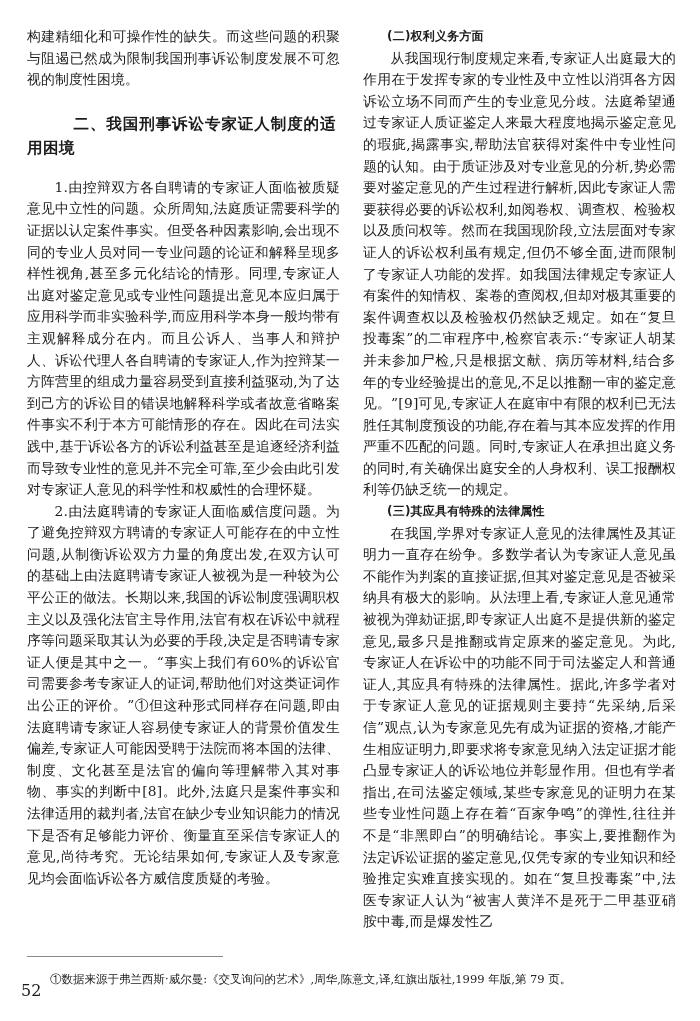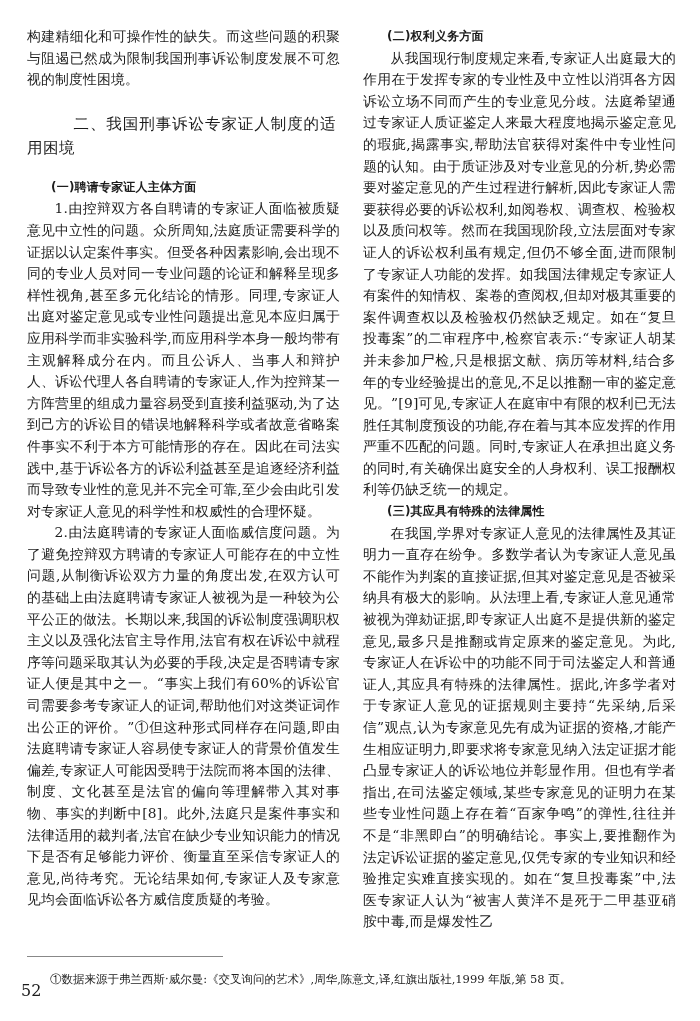--- a/index.html
+++ b/index.html
@@ -37,21 +37,21 @@
   }
   .para {
     margin: 0;
     text-indent: 2em;
   }
   .para.no-indent {
     text-indent: 0;
   }
   .section-heading {
     font-family: "DejaVu Sans", "Liberation Sans", sans-serif;
-    font-weight: normal;
+    font-weight: bold;
     font-size: 15.5px;
     line-height: 24px;
     text-indent: 3em;
     margin: 21px 4px 17px 0;
     letter-spacing: 0.5px;
   }
   .sub-heading {
     font-family: "DejaVu Sans", "Liberation Sans", sans-serif;
     font-weight: bold;
     font-size: 12px;
@@ -93,39 +93,38 @@
 
 <div class="page">
 
   <div class="columns">
 
     <div class="col">
       <p class="para no-indent">构建精细化和可操作性的缺失。而这些问题的积聚与阻遏已然成为限制我国刑事诉讼制度发展不可忽视的制度性困境。</p>
 
       <h2 class="section-heading">二、我国刑事诉讼专家证人制度的适用困境</h2>
 
-      <h3 class="sub-heading">(一)聘请专家证人主体方面</h3>
 
       <p class="para">1.由控辩双方各自聘请的专家证人面临被质疑意见中立性的问题。众所周知,法庭质证需要科学的证据以认定案件事实。但受各种因素影响,会出现不同的专业人员对同一专业问题的论证和解释呈现多样性视角,甚至多元化结论的情形。同理,专家证人出庭对鉴定意见或专业性问题提出意见本应归属于应用科学而非实验科学,而应用科学本身一般均带有主观解释成分在内。而且公诉人、当事人和辩护人、诉讼代理人各自聘请的专家证人,作为控辩某一方阵营里的组成力量容易受到直接利益驱动,为了达到己方的诉讼目的错误地解释科学或者故意省略案件事实不利于本方可能情形的存在。因此在司法实践中,基于诉讼各方的诉讼利益甚至是追逐经济利益而导致专业性的意见并不完全可靠,至少会由此引发对专家证人意见的科学性和权威性的合理怀疑。</p>
 
       <p class="para">2.由法庭聘请的专家证人面临威信度问题。为了避免控辩双方聘请的专家证人可能存在的中立性问题,从制衡诉讼双方力量的角度出发,在双方认可的基础上由法庭聘请专家证人被视为是一种较为公平公正的做法。长期以来,我国的诉讼制度强调职权主义以及强化法官主导作用,法官有权在诉讼中就程序等问题采取其认为必要的手段,决定是否聘请专家证人便是其中之一。“事实上我们有60%的诉讼官司需要参考专家证人的证词,帮助他们对这类证词作出公正的评价。”①但这种形式同样存在问题,即由法庭聘请专家证人容易使专家证人的背景价值发生偏差,专家证人可能因受聘于法院而将本国的法律、制度、文化甚至是法官的偏向等理解带入其对事物、事实的判断中[8]。此外,法庭只是案件事实和法律适用的裁判者,法官在缺少专业知识能力的情况下是否有足够能力评价、衡量直至采信专家证人的意见,尚待考究。无论结果如何,专家证人及专家意见均会面临诉讼各方威信度质疑的考验。</p>
     </div>
 
     <div class="col">
       <h3 class="sub-heading">(二)权利义务方面</h3>
 
       <p class="para">从我国现行制度规定来看,专家证人出庭最大的作用在于发挥专家的专业性及中立性以消弭各方因诉讼立场不同而产生的专业意见分歧。法庭希望通过专家证人质证鉴定人来最大程度地揭示鉴定意见的瑕疵,揭露事实,帮助法官获得对案件中专业性问题的认知。由于质证涉及对专业意见的分析,势必需要对鉴定意见的产生过程进行解析,因此专家证人需要获得必要的诉讼权利,如阅卷权、调查权、检验权以及质问权等。然而在我国现阶段,立法层面对专家证人的诉讼权利虽有规定,但仍不够全面,进而限制了专家证人功能的发挥。如我国法律规定专家证人有案件的知情权、案卷的查阅权,但却对极其重要的案件调查权以及检验权仍然缺乏规定。如在“复旦投毒案”的二审程序中,检察官表示:“专家证人胡某并未参加尸检,只是根据文献、病历等材料,结合多年的专业经验提出的意见,不足以推翻一审的鉴定意见。”[9]可见,专家证人在庭审中有限的权利已无法胜任其制度预设的功能,存在着与其本应发挥的作用严重不匹配的问题。同时,专家证人在承担出庭义务的同时,有关确保出庭安全的人身权利、误工报酬权利等仍缺乏统一的规定。</p>
 
       <h3 class="sub-heading">(三)其应具有特殊的法律属性</h3>
 
       <p class="para">在我国,学界对专家证人意见的法律属性及其证明力一直存在纷争。多数学者认为专家证人意见虽不能作为判案的直接证据,但其对鉴定意见是否被采纳具有极大的影响。从法理上看,专家证人意见通常被视为弹劾证据,即专家证人出庭不是提供新的鉴定意见,最多只是推翻或肯定原来的鉴定意见。为此,专家证人在诉讼中的功能不同于司法鉴定人和普通证人,其应具有特殊的法律属性。据此,许多学者对于专家证人意见的证据规则主要持“先采纳,后采信”观点,认为专家意见先有成为证据的资格,才能产生相应证明力,即要求将专家意见纳入法定证据才能凸显专家证人的诉讼地位并彰显作用。但也有学者指出,在司法鉴定领域,某些专家意见的证明力在某些专业性问题上存在着“百家争鸣”的弹性,往往并不是“非黑即白”的明确结论。事实上,要推翻作为法定诉讼证据的鉴定意见,仅凭专家的专业知识和经验推定实难直接实现的。如在“复旦投毒案”中,法医专家证人认为“被害人黄洋不是死于二甲基亚硝胺中毒,而是爆发性乙</p>
     </div>
 
   </div>
 
   <div class="footer">
     <div class="footnote-rule"></div>
-    <p class="footnote">①数据来源于弗兰西斯·威尔曼:《交叉询问的艺术》,周华,陈意文,译,红旗出版社,1999 年版,第 58 页。</p>
+    <p class="footnote">①数据来源于弗兰西斯·威尔曼:《交叉询问的艺术》,周华,陈意文,译,红旗出版社,1999 年版,第 79 页。</p>
   </div>
 
   <div class="page-number">52</div>
 
 </div>
 
 </body></html>

